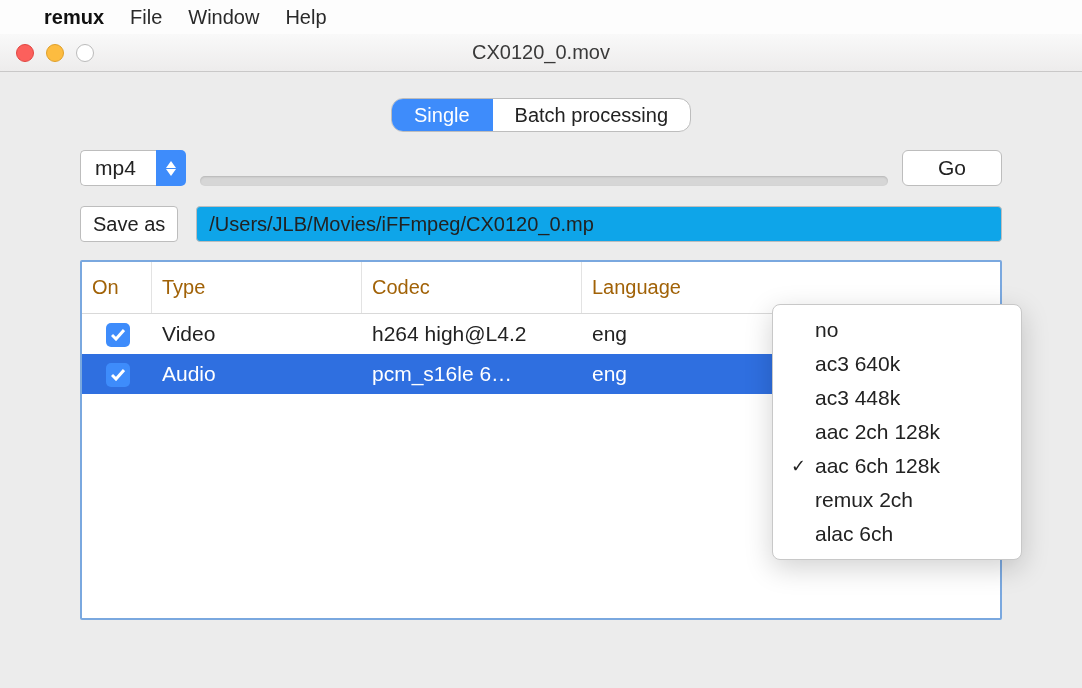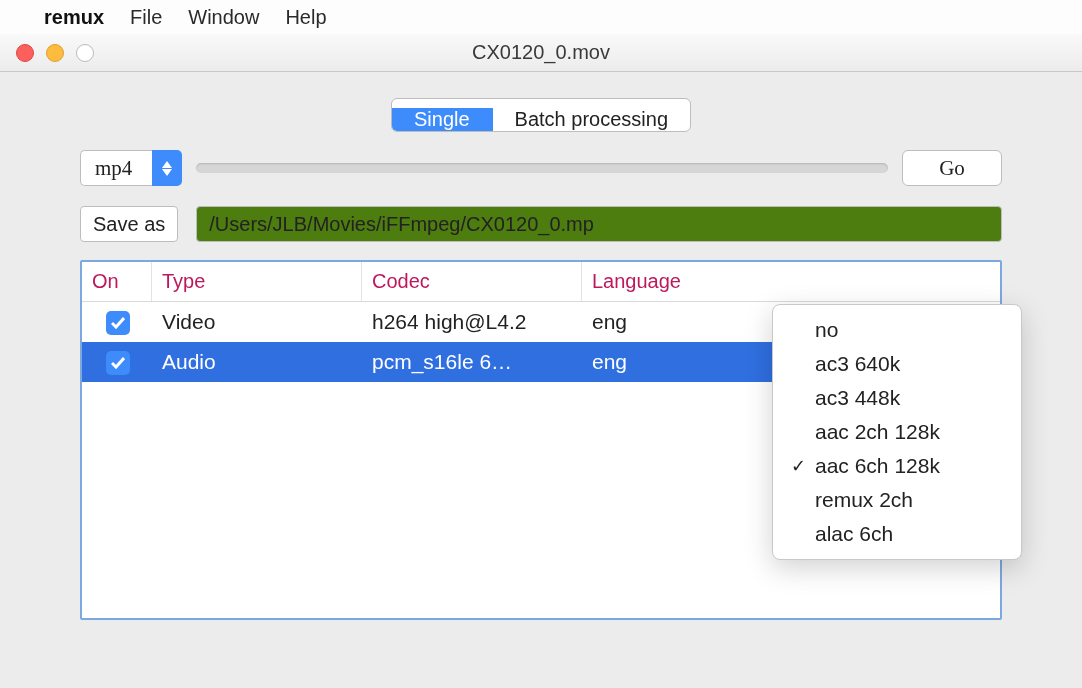--- a/index.html
+++ b/index.html
@@ -53,47 +53,45 @@
 }
 .segmented {
   display: flex;
   justify-content: center;
   margin-bottom: 18px;
 }
 .seg {
   height: 34px;
   display: inline-flex;
   border: 1px solid #bdbdbd;
-  border-radius: 6px;
+  border-radius: 12px;
   overflow: hidden;
   background: #fff;
-  align-items: flex-end;
 }
 .seg .opt {
   padding: 0 22px;
   display: flex;
   align-items: center;
   font-size: 20px;
   color: #222;
   border-right: 1px solid #bdbdbd;
 }
 .seg .opt:last-child { border-right: none; }
 .seg .opt.active {
   background: #3e8cfb;
   color: #fff;
   border-right: 1px solid #3e8cfb;
 }
 
 .row1 {
   display: flex;
-  align-items: center;
+  align-items: flex-end;
   gap: 14px;
   padding: 0 60px;
   margin-bottom: 20px;
-  font-family: Liberation Serif, serif;
 }
 .format-select {
   display: flex;
   align-items: stretch;
   height: 36px;
 }
 .format-select .lbl {
   background: #fff;
   border: 1px solid #bdbdbd;
   border-right: none;
@@ -150,21 +148,21 @@
   border: 1px solid #bdbdbd;
   border-radius: 4px;
   font-size: 20px;
   color: #222;
   display: flex;
   align-items: center;
 }
 .path-field {
   flex: 1;
   height: 36px;
-  background: #4d7c0f;
+  background: #0ea5e9;
   border: 1px solid #bdbdbd;
   border-radius: 4px;
   padding: 0 12px;
   font-size: 20px;
   color: #222;
   display: flex;
   align-items: center;
   overflow: hidden;
   white-space: nowrap;
 }
@@ -176,25 +174,25 @@
   background: #fff;
   height: 360px;
   overflow: hidden;
 }
 .thead, .trow {
   display: grid;
   grid-template-columns: 70px 210px 220px 1fr;
   align-items: center;
 }
 .thead {
-  height: 40px;
+  height: 52px;
   background: #fff;
   border-bottom: 1px solid #d9d9d9;
   font-size: 20px;
-  color: #be185d;
+  color: #a16207;
 }
 .thead .th {
   padding: 0 10px;
   border-right: 1px solid #e3e3e3;
   height: 100%;
   display: flex;
   align-items: center;
 }
 .thead .th:last-child { border-right: none; }
 .trow {

